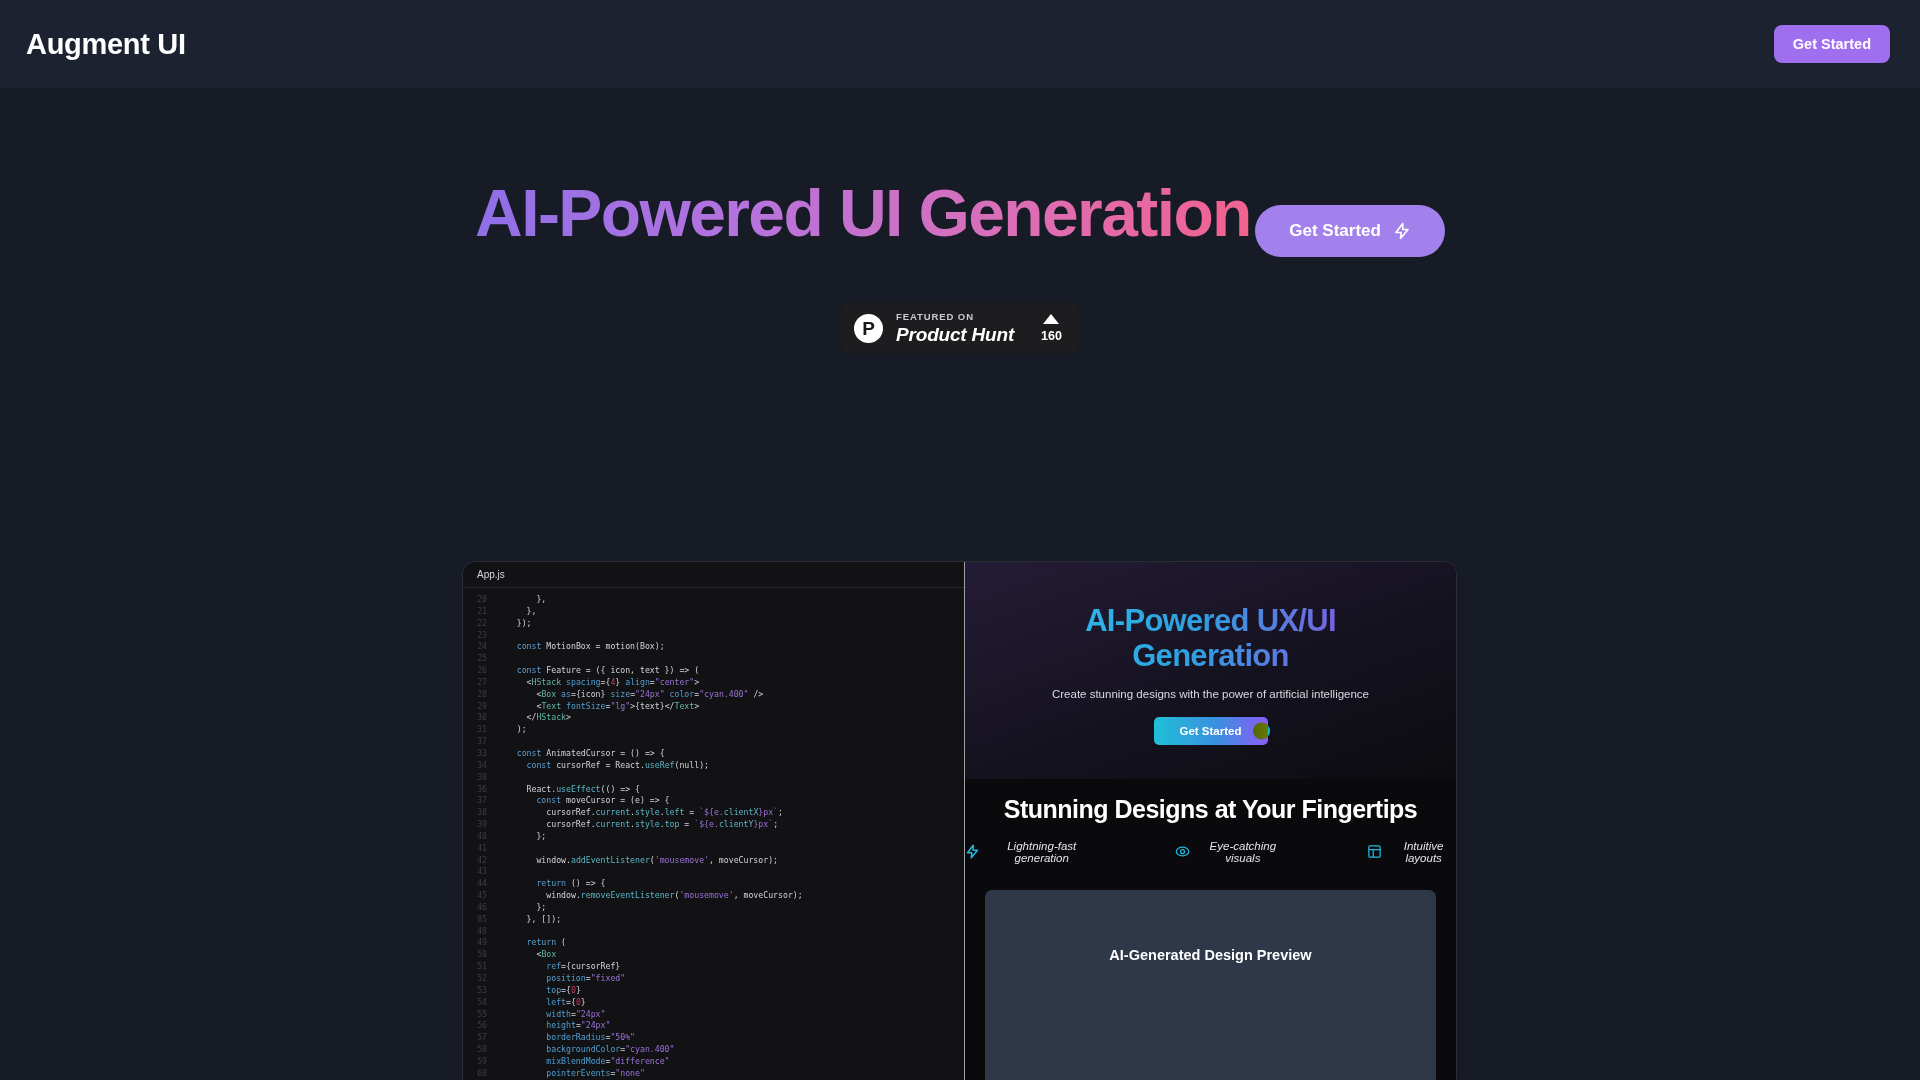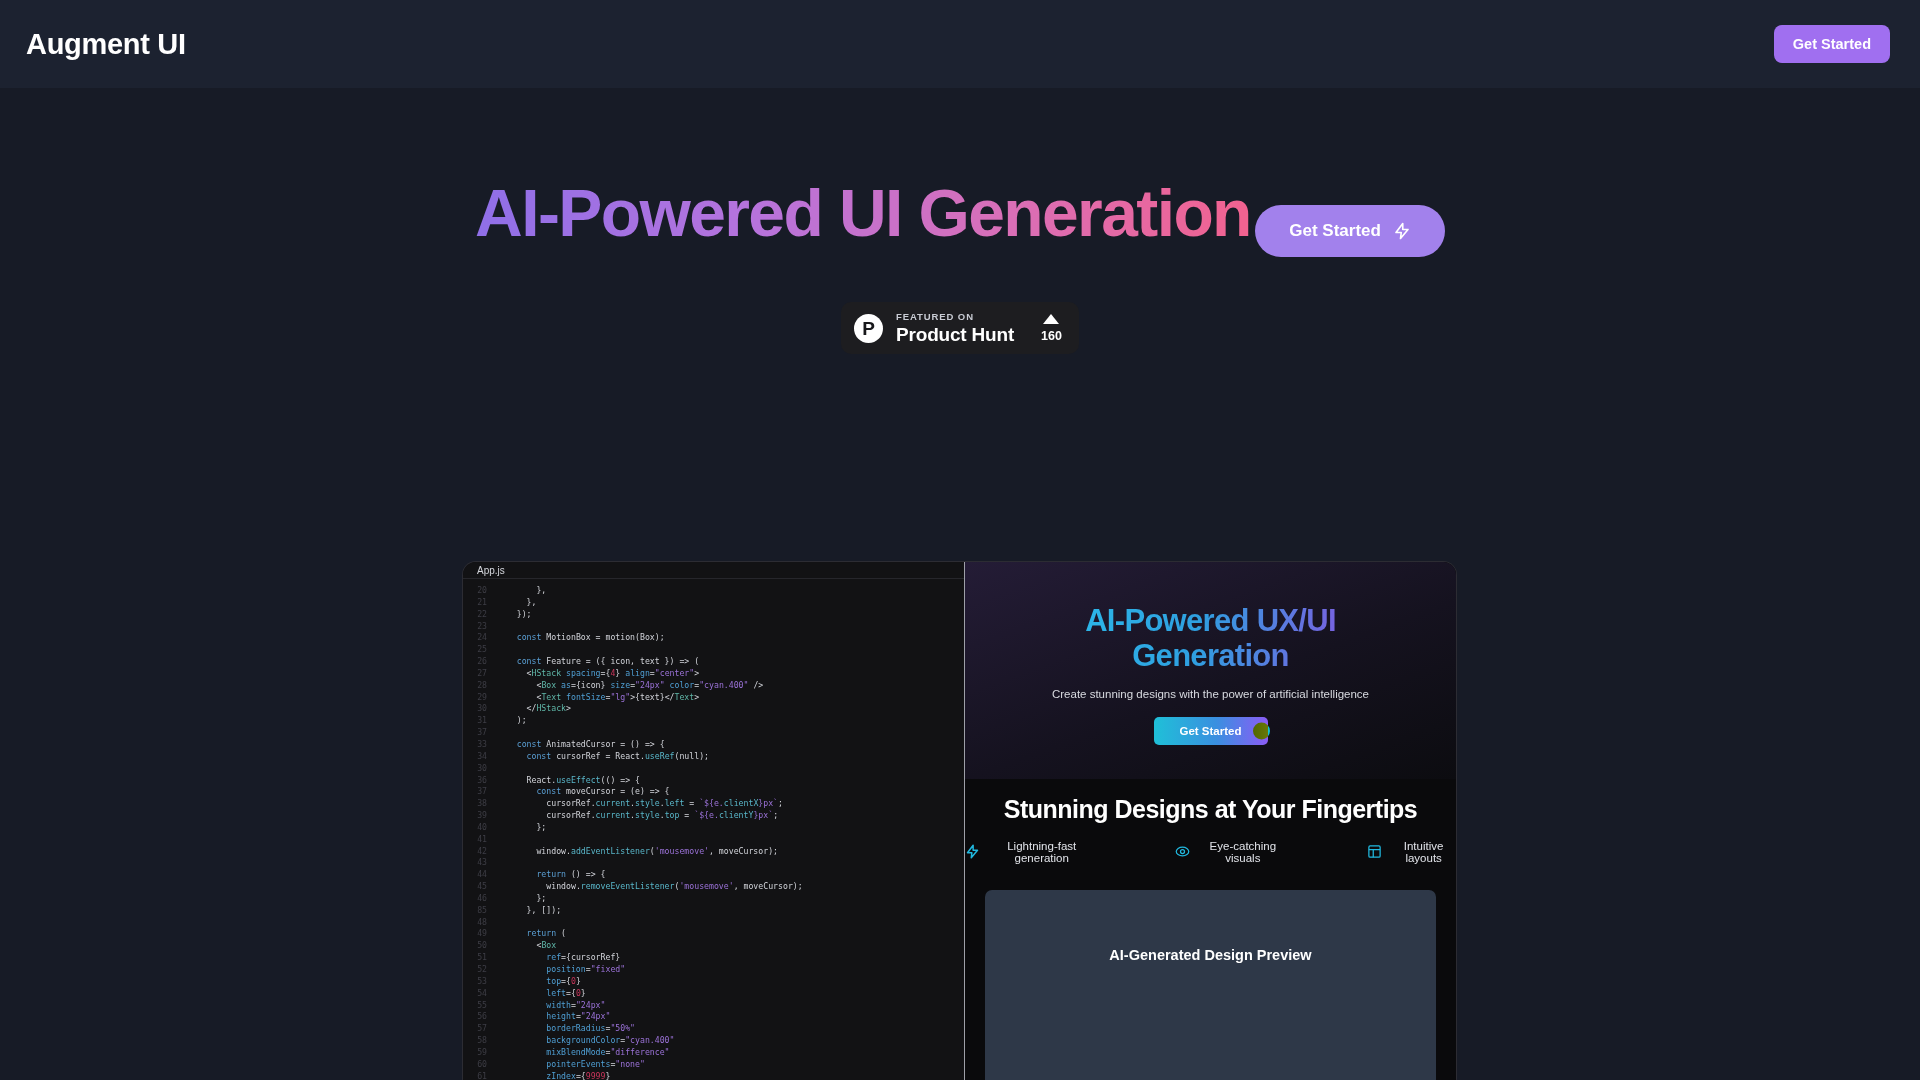--- a/index.html
+++ b/index.html
@@ -59,21 +59,21 @@
     height:52px; display:flex; align-items:center;
     padding:0 17px 0 13px; gap:13px; cursor:pointer;
   }
   .ph-logo{
     width:29px;height:29px;border-radius:50%;background:#fff;
     display:flex;align-items:center;justify-content:center;
     font-size:19px;font-weight:bold;color:#18181b;line-height:1;
   }
   .ph-text{ text-align:left; line-height:1; }
   .ph-kicker{ font-size:9.5px; font-weight:bold; letter-spacing:.9px; color:#c9ccd4; }
-  .ph-name{ font-size:19px; font-weight:bold; color:#ffffff; margin-top:4px; letter-spacing:-0.2px;}
+  .ph-name{ font-size:19px; font-weight:bold; color:#ffffff; margin-top:4px; letter-spacing:-0.2px;font-style:italic;}
   .ph-vote{ text-align:right; margin-left:14px; line-height:1; }
   .ph-tri{
     width:0;height:0;margin:0 auto;
     border-left:8px solid transparent;border-right:8px solid transparent;
     border-bottom:10px solid #ffffff;
   }
   .ph-count{ font-size:12.5px; font-weight:bold; color:#fff; margin-top:6px; }
 
   
   .showcase{
@@ -81,21 +81,21 @@
     background:#0e0e10; border-radius:13px; overflow:hidden;
     display:flex; box-shadow:0 0 0 1px #2c2c33;
   }
 
   
   .code-pane{
     width:502px; background:#121214; border-right:1px solid #9ea0a8;
     display:flex; flex-direction:column;
   }
   .code-tab{
-    height:17px; display:flex; align-items:center;
+    height:26px; display:flex; align-items:center;
     padding-left:14px; font-size:10px; color:#d6d8de;
     border-bottom:1px solid #26262b;
   }
   .code-body{ flex:1; padding:6px 0 0 0; overflow:hidden; }
   .cl{
     display:flex; font-family:"DejaVu Sans Mono", monospace;
     font-size:8.2px; line-height:11.85px; white-space:pre;
   }
   .ln{ width:34px; text-align:right; padding-right:10px; color:#3d3d45; flex:none; }
   .ct{ color:#d2d4da; }
@@ -131,21 +131,21 @@
     font-family:"Liberation Sans", sans-serif;
   }
   .pv-cursor{
     position:absolute; right:-2px; top:50%; transform:translateY(-50%);
     width:17px; height:17px; border-radius:50%;
     background:#22d3ee; mix-blend-mode:difference; pointer-events:none;
   }
   .pv-band{ background:#0a0a0c; padding:16px 0 18px; text-align:center; }
   .pv-band-title{ font-size:25px; font-weight:bold; color:#fff; letter-spacing:-0.5px; }
   .pv-feats{
-    margin-top:16px; display:flex; justify-content:flex-start; gap:81px;
+    margin-top:16px; display:flex; justify-content:flex-start; gap:81px;font-style:italic;
   }
   .pv-feat{ display:flex; align-items:center; gap:9px; font-size:11.5px; color:#e2e4ea; }
   .pv-feat svg{ flex:none; }
   .pv-stage{ flex:1; background:#0a0a0c; padding:8px 20px 0; }
   .pv-card{
     height:100%; background:#2e3848; border-radius:7px;
     display:flex; align-items:center; justify-content:center;
     padding-bottom:72px;
   }
   .pv-card-label{ font-size:14.5px; font-weight:bold; color:#ffffff; }

